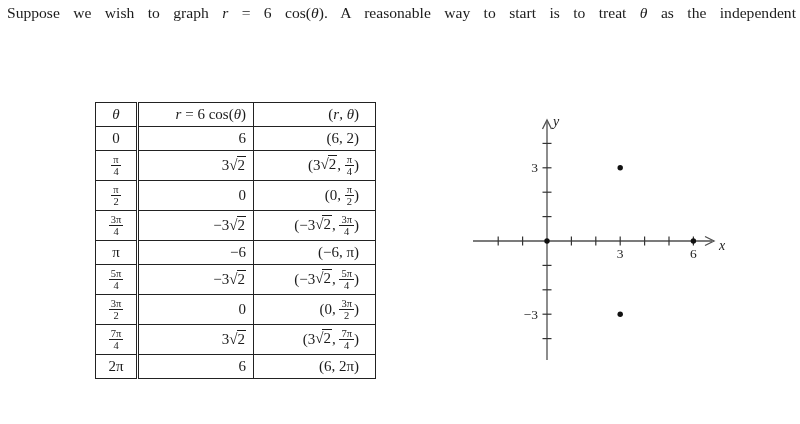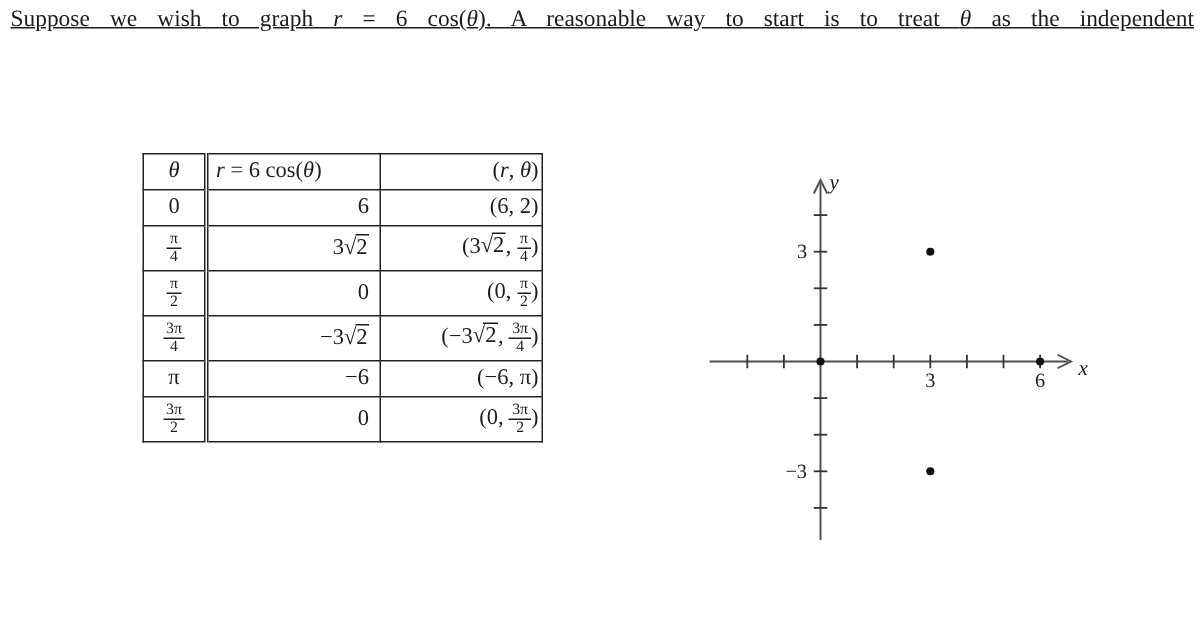--- a/index.html
+++ b/index.html
@@ -1,32 +1,32 @@
 <!DOCTYPE html>
 <html><head>
 <meta charset="utf-8">
 <style>
   html,body{margin:0;padding:0;background:#ffffff;}
   #page{position:relative;width:800px;height:424px;background:#ffffff;overflow:hidden;
         font-family:"Liberation Serif", serif;color:#1c1c1c;}
 
   
   #para{position:absolute;left:7px;top:2px;width:789px;font-size:15.6px;line-height:21.4px;}
-  .pline{white-space:normal;text-decoration:underline;}
+  .pline{white-space:normal;}
   .pline.justify{text-align:justify;text-align-last:justify;}
   .it{font-style:italic;}
   .fnref{color:#3a4cc6;font-size:0.68em;vertical-align:super;line-height:0;cursor:pointer;}
 
   
   #tbl{position:absolute;left:95px;top:102px;border-collapse:collapse;font-size:15px;}
   #tbl td,#tbl th{border:1px solid #222222;font-weight:normal;padding:0 5px;vertical-align:middle;}
   #tbl .c1{width:30px;text-align:center;border-right:3px double #222222;}
   #tbl .c2{width:102px;text-align:right;padding-right:7px;}
-  #tbl .c3{width:100px;text-align:right;padding-right:2px;}
-  #tbl th.c2{text-align:left;}
+  #tbl .c3{width:100px;text-align:right;padding-right:16px;}
+  #tbl th.c2{text-align:right;}
   #tbl tr.short td, #tbl tr.hdr th{height:23px;}
   #tbl tr.tall td{height:29px;}
 
   .frac{display:inline-block;text-align:center;font-size:0.70em;line-height:1.08;vertical-align:-0.55em;}
   .frac .num{display:block;border-bottom:1px solid #1c1c1c;padding:0 2px;}
   .frac .den{display:block;}
   .sqrt{white-space:nowrap;}
   .sqrt .srad{border-top:1px solid #1c1c1c;margin-left:-1px;padding:0 1px;}
 
   
@@ -72,23 +72,38 @@
           <td class="c1"><span class="frac"><span class="num">3π</span><span class="den">4</span></span></td>
           <td class="c2">−3<span class="sqrt">√<span class="srad">2</span></span></td>
           <td class="c3">(−3<span class="sqrt">√<span class="srad">2</span></span>, <span class="frac"><span class="num">3π</span><span class="den">4</span></span>)</td>
         </tr>
         <tr class="short">
           <td class="c1">π</td>
           <td class="c2">−6</td>
           <td class="c3">(−6, π)</td>
         </tr>
         <tr class="tall">
+          <td class="c1"><span class="frac"><span class="num">5π</span><span class="den">4</span></span></td>
+          <td class="c2">−3<span class="sqrt">√<span class="srad">2</span></span></td>
+          <td class="c3">(−3<span class="sqrt">√<span class="srad">2</span></span>, <span class="frac"><span class="num">5π</span><span class="den">4</span></span>)</td>
+        </tr>
+        <tr class="tall">
           <td class="c1"><span class="frac"><span class="num">3π</span><span class="den">2</span></span></td>
           <td class="c2">0</td>
           <td class="c3">(0, <span class="frac"><span class="num">3π</span><span class="den">2</span></span>)</td>
+        </tr>
+        <tr class="tall">
+          <td class="c1"><span class="frac"><span class="num">7π</span><span class="den">4</span></span></td>
+          <td class="c2">3<span class="sqrt">√<span class="srad">2</span></span></td>
+          <td class="c3">(3<span class="sqrt">√<span class="srad">2</span></span>, <span class="frac"><span class="num">7π</span><span class="den">4</span></span>)</td>
+        </tr>
+        <tr class="short">
+          <td class="c1">2π</td>
+          <td class="c2">6</td>
+          <td class="c3">(6, 2π)</td>
         </tr>
       </tbody>
   </table>
 
   <svg id="graph" width="300" height="290" viewBox="0 0 300 290">
       <g>
         <line x1="33" y1="141" x2="272" y2="141" stroke="#4f4f4f" stroke-width="1.3"></line>
         <polyline points="265,136.5 274,141 265,145.5" fill="none" stroke="#4f4f4f" stroke-width="1.3"></polyline>
         <line x1="58.2" y1="136.5" x2="58.2" y2="145.5" stroke="#333333" stroke-width="1.2"></line>
         <line x1="82.6" y1="136.5" x2="82.6" y2="145.5" stroke="#333333" stroke-width="1.2"></line>

